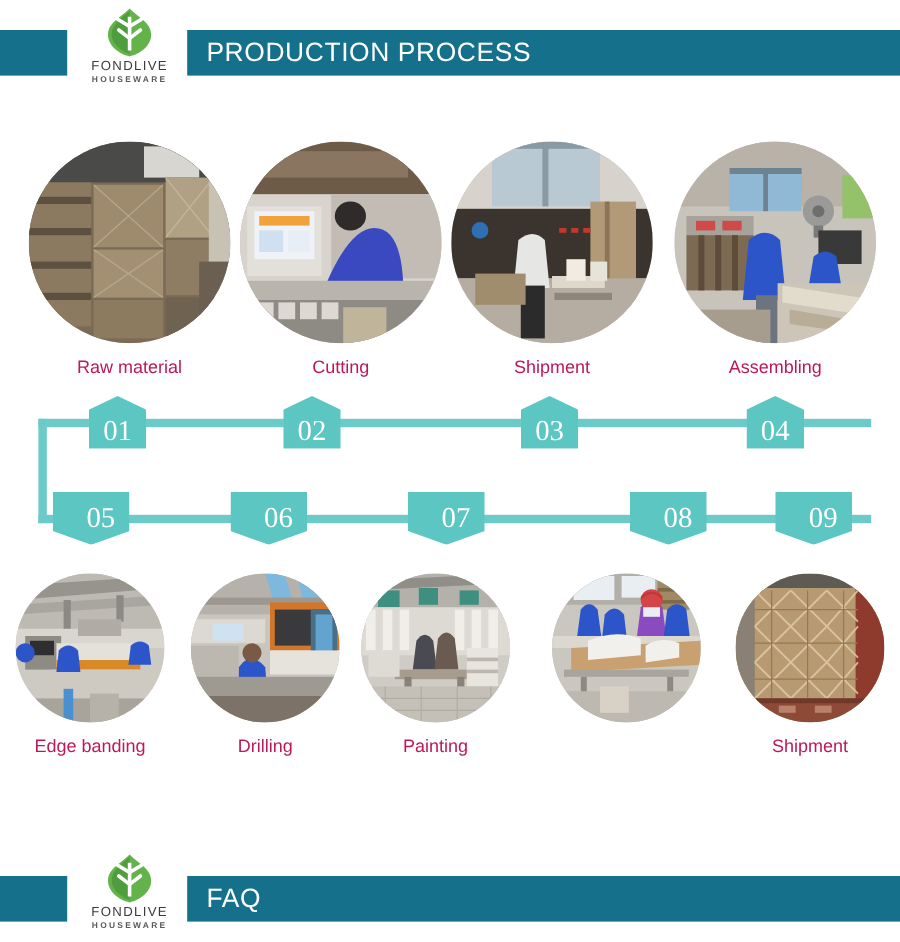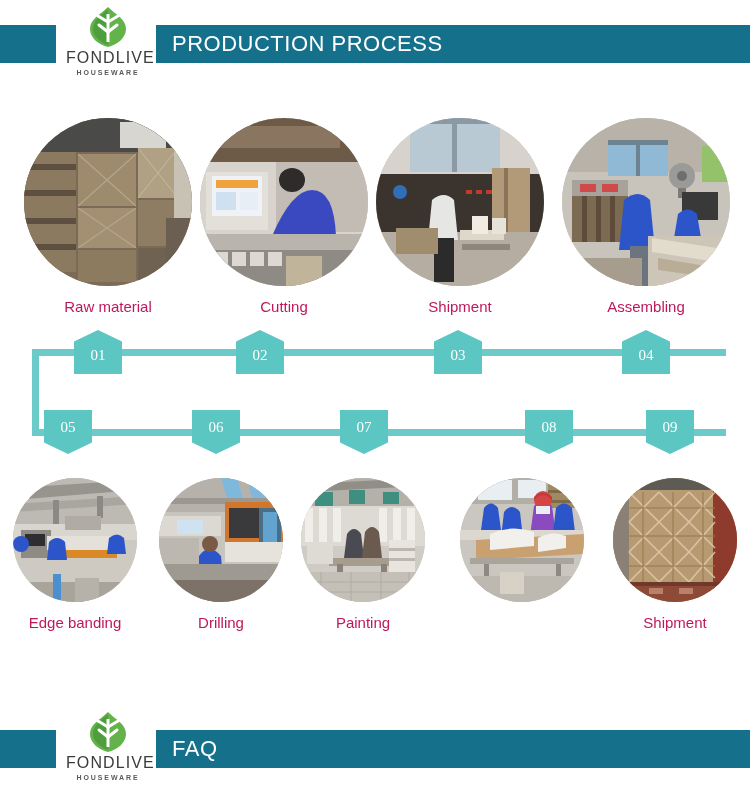--- a/index.html
+++ b/index.html
@@ -61,21 +61,21 @@
     height: 72px;
     text-align: center;
   }
   .logo-mark {
     width: 44px;
     height: 42px;
     margin: 0 auto;
     display: block;
   }
   .logo-word {
-    font-size: 16px;
+    font-size: 11px;
     letter-spacing: 1.1px;
     color: #3b3b3b;
     margin-top: 1px;
     font-weight: 400;
   }
   .logo-sub {
     font-size: 7px;
     letter-spacing: 1.9px;
     color: #5a5a5a;
     margin-top: 2px;
@@ -110,33 +110,34 @@
     position: absolute;
     background: #6CCBC8;
   }
   .badge {
     position: absolute;
     width: 48px;
     height: 44px;
     background: #5CC6C3;
     color: #ffffff;
     font-family: "Liberation Serif", serif;
-    font-size: 15px;
+    font-size: 24px;
     text-align: center;
     z-index: 3;
   }
   .badge span { display: block; }
   .badge.up {
     
     clip-path: polygon(0% 26%, 50% 0%, 100% 26%, 100% 100%, 0% 100%);
   }
   .badge.up span { padding-top: 17px; }
   .badge.down {
     
     clip-path: polygon(0% 0%, 100% 0%, 100% 74%, 50% 100%, 0% 74%);
+    padding-left: 16px;
   }
   .badge.down span { padding-top: 9px; }
 </style>
 </head>
 <body>
 
 <div class="banner" style="top:0;">
   <div class="banner-bar-left"></div>
   <div class="banner-bar-main"></div>
 

